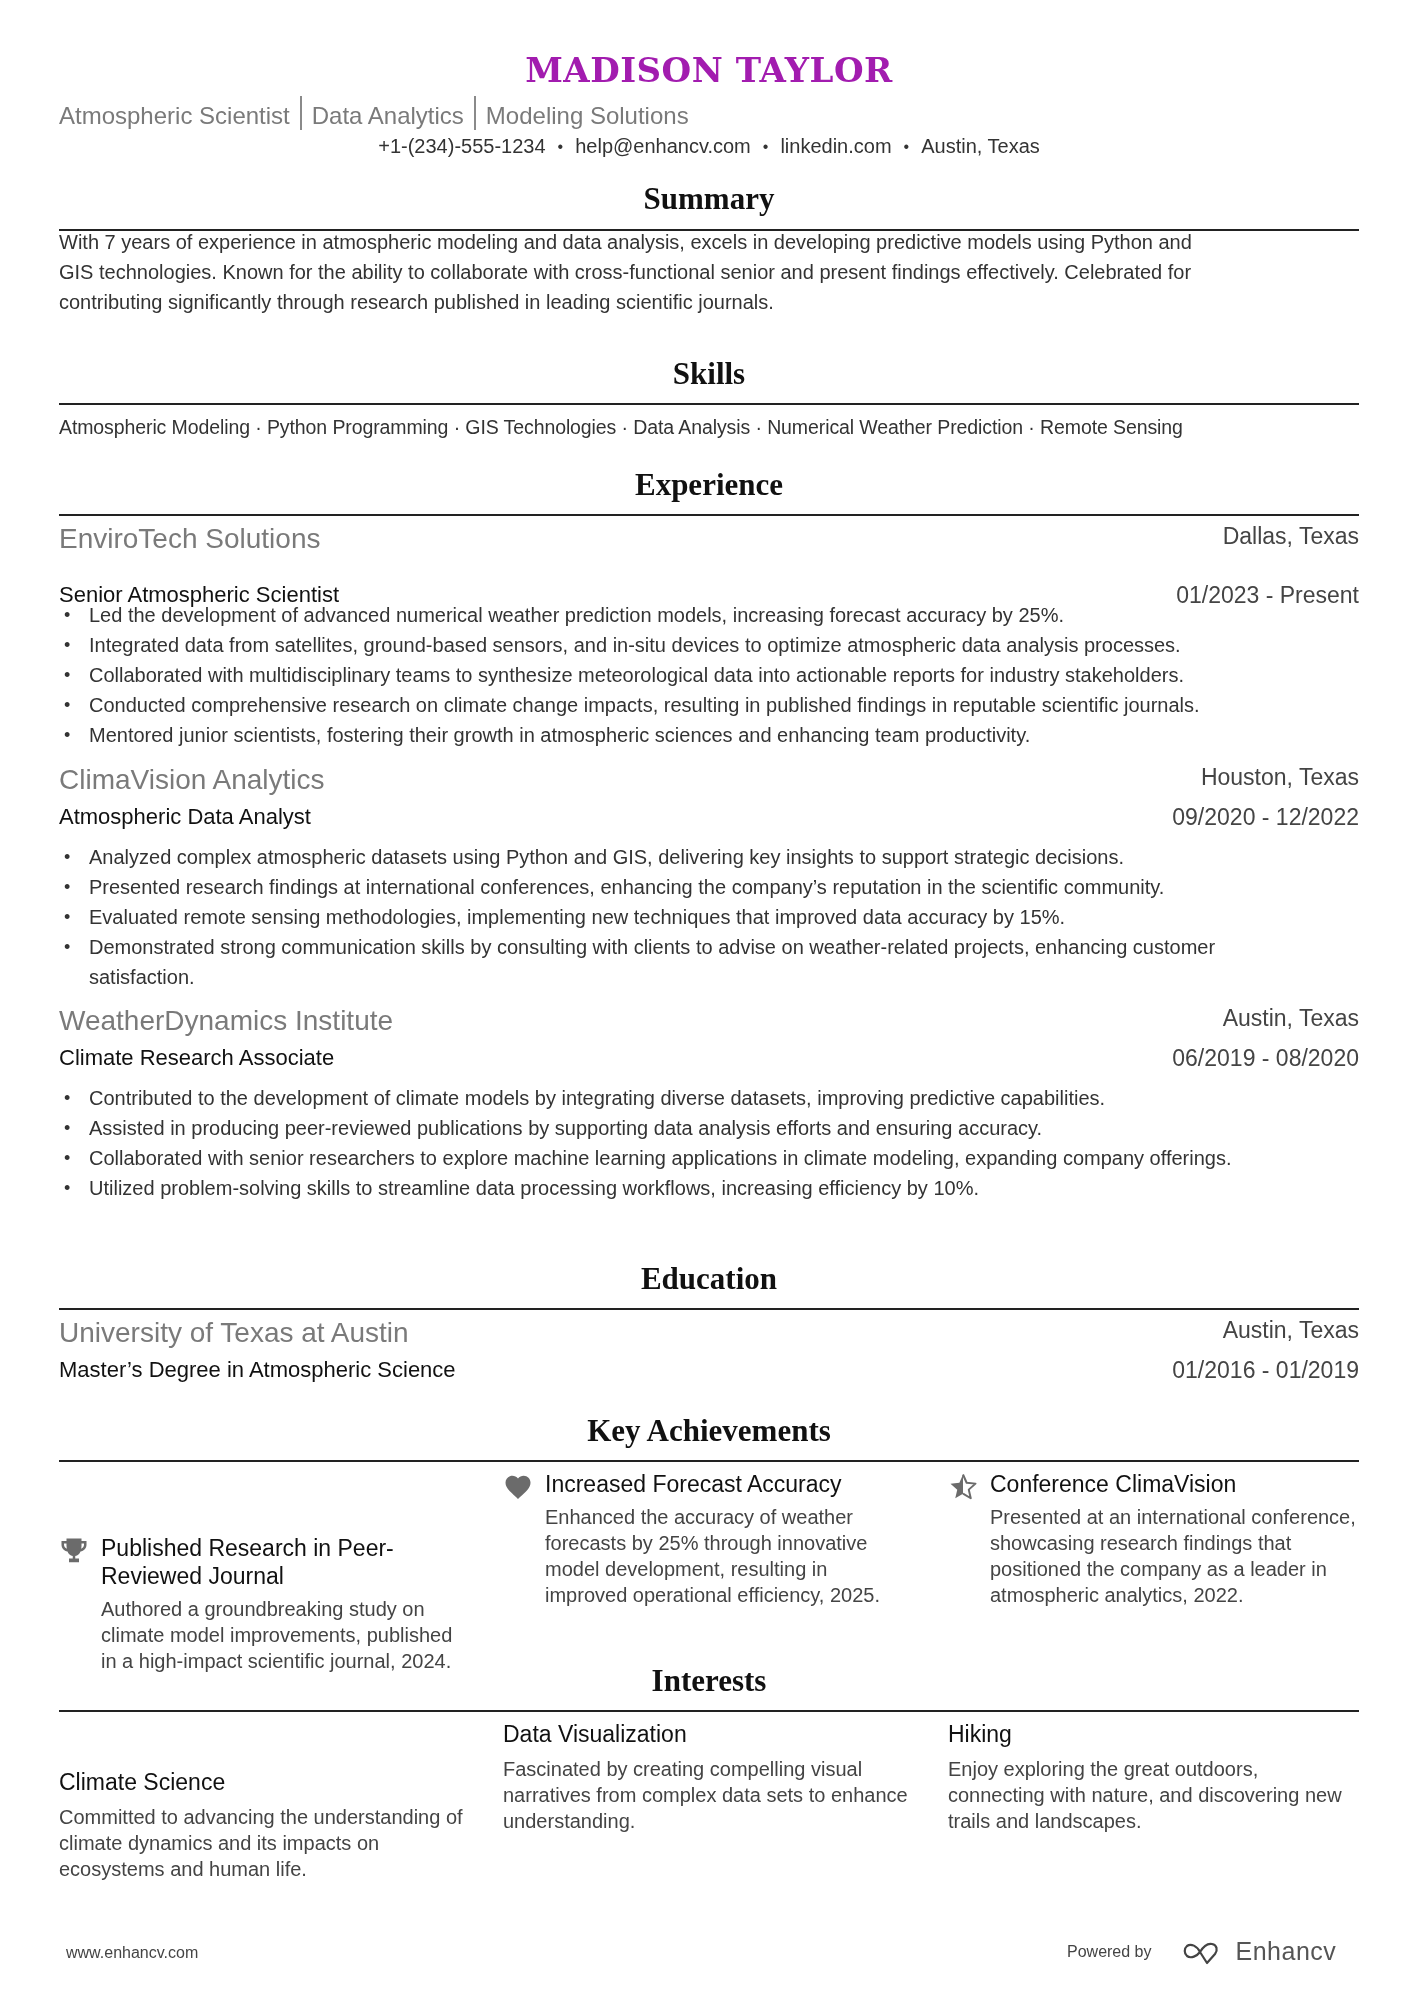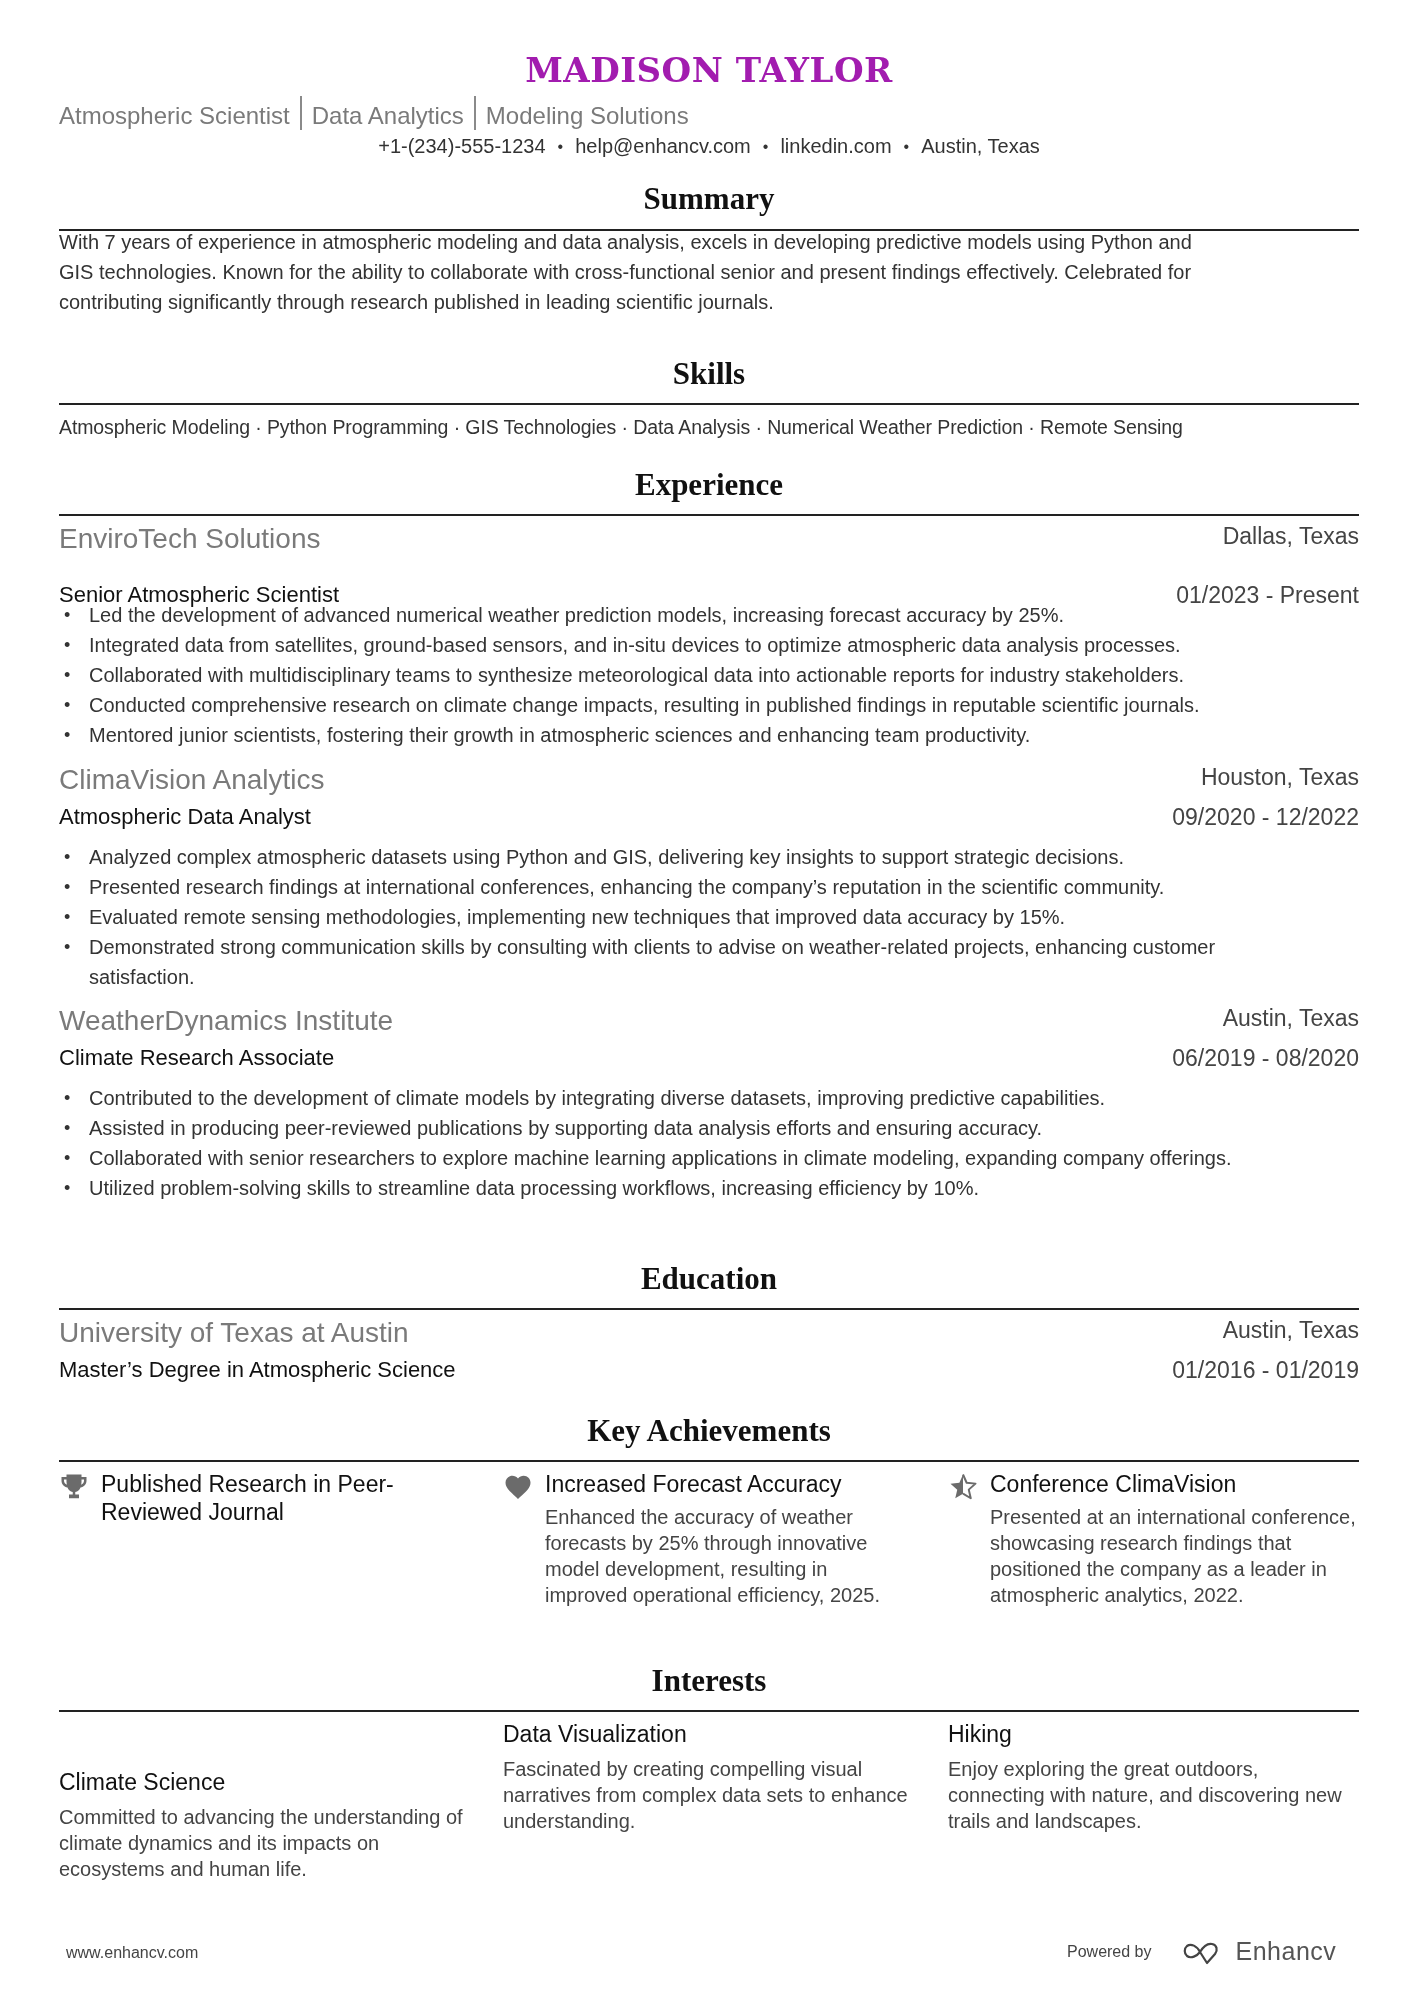--- a/index.html
+++ b/index.html
@@ -139,25 +139,26 @@
     <span class="right loc">Austin, Texas</span>
   </div>
   <div class="row" style="top:1357px;">
     <span class="role">Master’s Degree in Atmospheric Science</span>
     <span class="right dates">01/2016 - 01/2019</span>
   </div>
 
   <div class="sec-title" style="top:1413px;">Key Achievements</div>
   <div class="rule" style="top:1460px;"></div>
 
-  <div class="ach" style="left:0; top:1470px;">
+  <div class="ach" style="left:0; top:1534px;">
     <svg class="icon" viewBox="0 0 24 24">
       <path fill="#6b6b6b" d="M6 2h12v2h4v3c0 2.8-2.1 5-4.8 5.3A6 6 0 0 1 13 15.9V18h3v3H8v-3h3v-2.1a6 6 0 0 1-4.2-3.6C4.1 12 2 9.8 2 7V4h4V2zm-2 4v1c0 1.5 1 2.7 2.3 3.1A9 9 0 0 1 6 8V6H4zm16 0h-2v2c0 .7-.1 1.4-.3 2.1C19 9.7 20 8.5 20 7V6z"></path>
     </svg>
     <div class="t">Published Research in Peer-Reviewed Journal</div>
+    <div class="d">Authored a groundbreaking study on climate model improvements, published in a high-impact scientific journal, 2024.</div>
   </div>
 
   <div class="ach" style="left:444px; top:1470px;">
     <svg class="icon" viewBox="0 0 24 24">
       <path fill="#6b6b6b" d="M12 21.5l-1.4-1.3C5.4 15.5 2 12.4 2 8.5 2 5.4 4.4 3 7.5 3c1.7 0 3.4.8 4.5 2.1C13.1 3.8 14.8 3 16.5 3 19.6 3 22 5.4 22 8.5c0 3.9-3.4 7-8.6 11.7L12 21.5z"></path>
     </svg>
     <div class="t">Increased Forecast Accuracy</div>
     <div class="d">Enhanced the accuracy of weather forecasts by 25% through innovative model development, resulting in improved operational efficiency, 2025.</div>
   </div>
 

